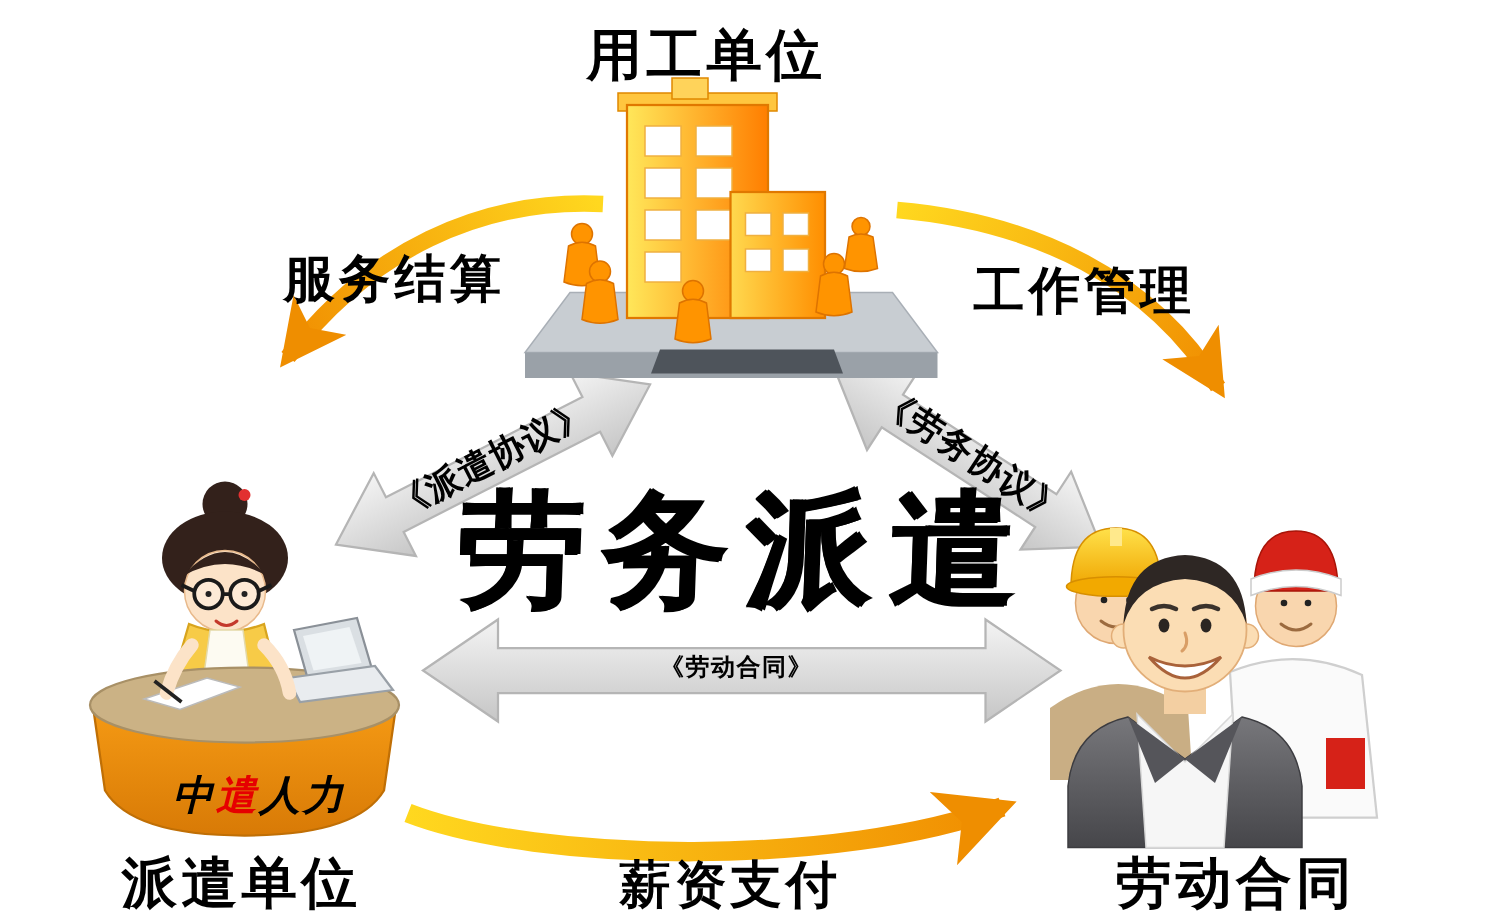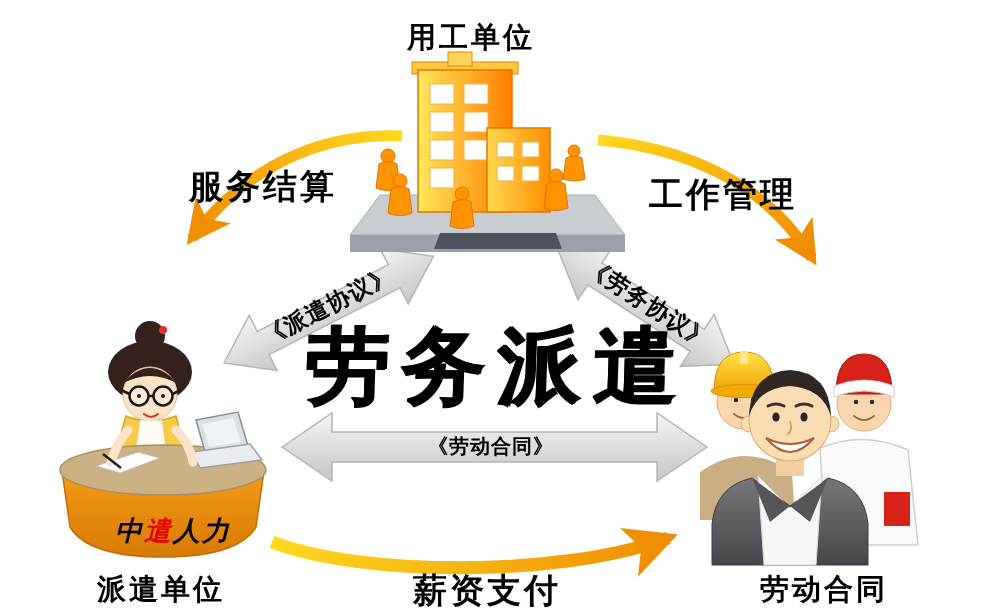--- a/index.html
+++ b/index.html
@@ -5,21 +5,21 @@
   html,body{margin:0;padding:0;background:#ffffff;}
   .stage{
     position:relative;width:1000px;height:609px;background:#ffffff;overflow:hidden;
     font-family:"Liberation Sans","DejaVu Sans",sans-serif;
   }
   .gfx{position:absolute;left:0;top:0;width:1000px;height:609px;}
   .lbl{
     position:absolute;transform:translate(-50%,-50%);
     font-weight:700;color:#000;white-space:nowrap;line-height:1;
   }
-  .node-lbl{font-size:29px;letter-spacing:3px;text-align:center;}
+  .node-lbl{font-size:37px;letter-spacing:3px;text-align:center;}
   .edge-lbl{font-size:34px;letter-spacing:3px;}
   .bracket-lbl{font-size:23px;letter-spacing:1px;}
   .rot-left{transform:translate(-50%,-50%) rotate(-27deg);}
   .rot-right{transform:translate(-50%,-50%) rotate(33deg);}
   .center-title{
     font-family:"DejaVu Serif","Liberation Serif",serif;
     font-size:84px;font-weight:900;letter-spacing:12px;
     transform:translate(-50%,-50%) skewX(-2deg);
     text-shadow:2px 0 0 #000,0 1px 0 #000;
   }
@@ -202,21 +202,21 @@
   <div class="lbl edge-lbl" style="left:263px;top:186px;">服务结算</div>
 
   <div class="lbl edge-lbl" style="left:723px;top:197px;font-family:Liberation Mono, monospace;">工作管理</div>
 
   <div class="lbl bracket-lbl rot-left" style="left:328px;top:306px;">《派遣协议》</div>
 
   <div class="lbl bracket-lbl rot-right" style="left:648px;top:304px;">《劳务协议》</div>
 
   <div class="lbl center-title" style="left:497px;top:366px;">劳务派遣</div>
 
-  <div class="lbl bracket-lbl" style="left:491px;top:446px;font-size:20px;text-align:right;">《劳动合同》</div>
+  <div class="lbl bracket-lbl" style="left:491px;top:446px;font-size:16px;text-align:right;">《劳动合同》</div>
 
   <div class="lbl brand" style="left:173px;top:531px;">
     <span>中</span><span class="red">遣</span><span>人力</span>
   </div>
 
 
   <div class="lbl edge-lbl" style="left:487px;top:590px;font-weight:700;">薪资支付</div>
 
   <div class="lbl node-lbl" style="left:161px;top:589px;">派遣单位</div>
 

